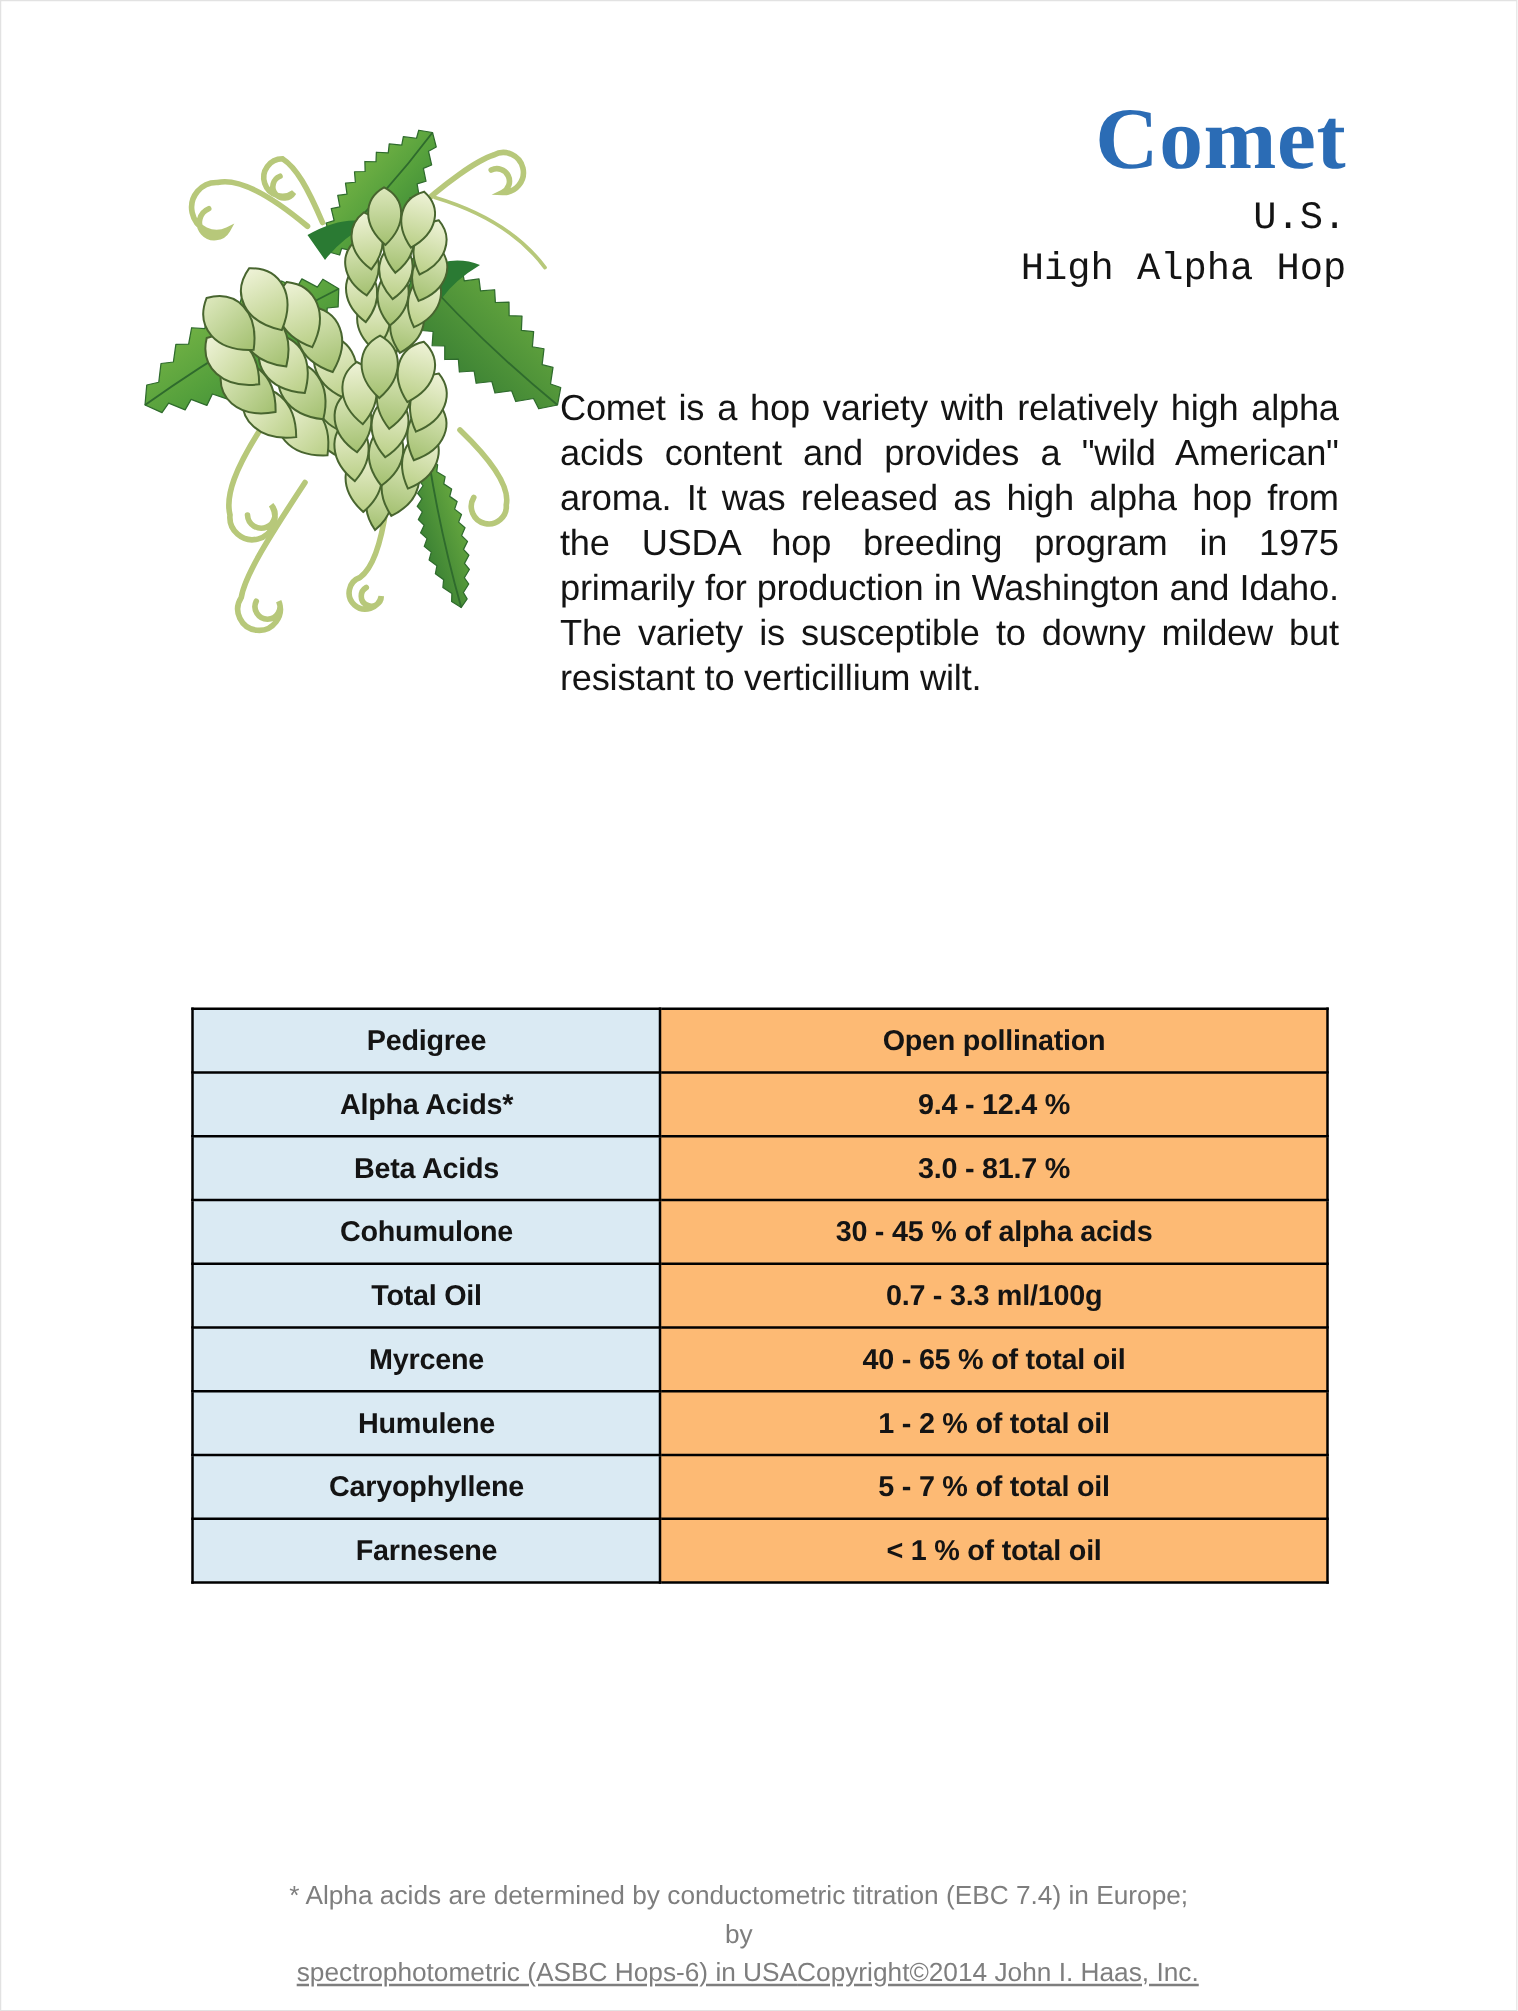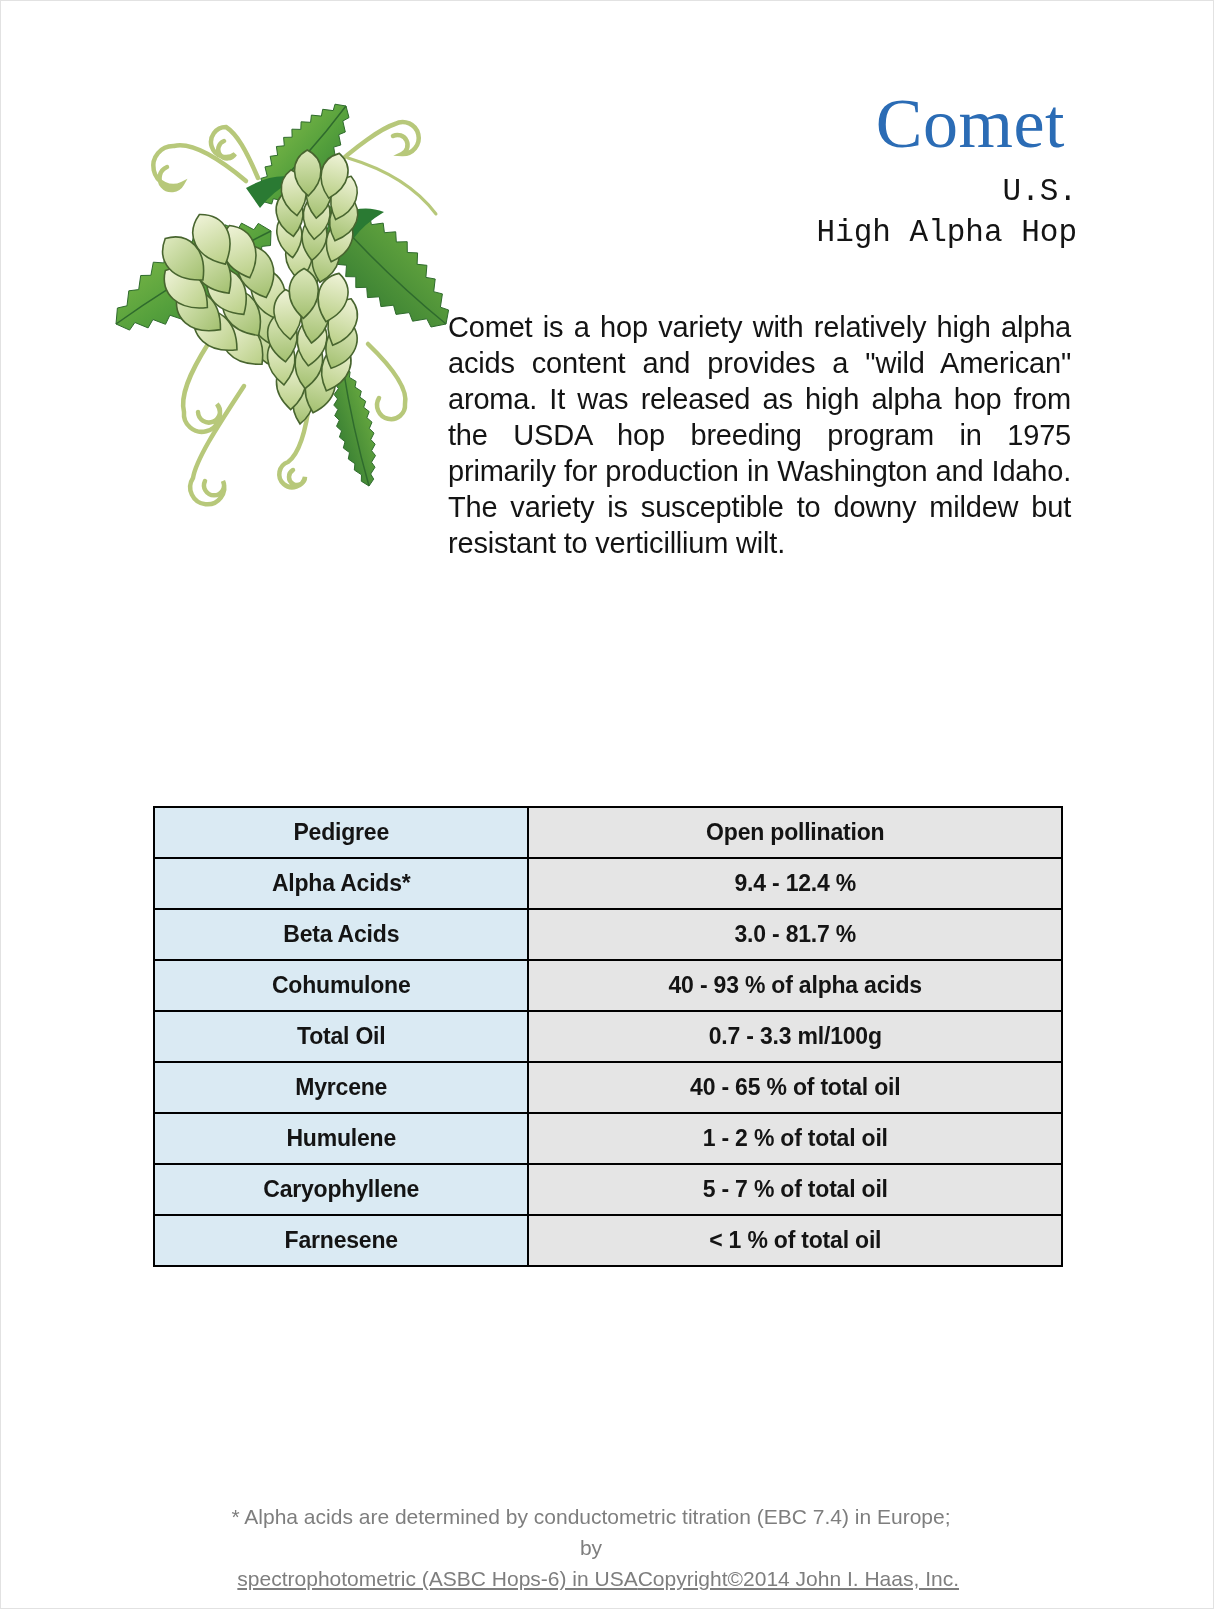--- a/index.html
+++ b/index.html
@@ -14,23 +14,23 @@
     font-family:"Liberation Sans", sans-serif;
     color:#141414;
   }
   .hop-art{
     position:absolute;left:95px;top:85px;width:355px;height:455px;
   }
   .title-block{
     position:absolute;top:76px;right:136px;text-align:right;
   }
   .doc-title{
-    margin:12px;
+    margin:0;
     font-family:"Liberation Serif", serif;
-    font-weight:normal;
+    font-weight:bold;
     font-size:70px;line-height:70px;
     letter-spacing:0.5px;
   }
   .subtitle{
     margin-top:7px;
     font-size:31px;line-height:41px;
     color:#141414;
     font-family:Liberation Mono, monospace;
   }
   .description{
@@ -46,21 +46,21 @@
   }
   table.specs td{
     border:2px solid #000;
     height:49px;
     text-align:center;vertical-align:middle;
     font-size:23px;font-weight:bold;
     letter-spacing:-0.2px;
     padding:0 6px;
   }
   table.specs td.label-cell{width:39.7%;background:var(--label-bg,#daeaf3);margin-left:48px;}
-  table.specs td.value-cell{background:#e5e5e5;}
+  table.specs td.value-cell{background:#fdba74;}
   .footer{
     position:absolute;left:222px;top:1500px;width:736px;
     font-size:21px;line-height:31px;
     color:var(--footer-gray,#7e7e7e);
   }
   .footer .line1{text-align:center;}
   .footer .line2{display:flex;justify-content:flex-end;text-decoration:underline;}
 </style>
 </head>
 <body>
@@ -181,21 +181,21 @@
         <tr>
           <td class="label-cell">Alpha Acids*</td>
           <td class="value-cell">9.4 - 12.4 %</td>
         </tr>
         <tr>
           <td class="label-cell">Beta Acids</td>
           <td class="value-cell">3.0 - 81.7 %</td>
         </tr>
         <tr>
           <td class="label-cell">Cohumulone</td>
-          <td class="value-cell">40 - 93 % of alpha acids</td>
+          <td class="value-cell">30 - 45 % of alpha acids</td>
         </tr>
         <tr>
           <td class="label-cell">Total Oil</td>
           <td class="value-cell">0.7 - 3.3 ml/100g</td>
         </tr>
         <tr>
           <td class="label-cell">Myrcene</td>
           <td class="value-cell">40 - 65 % of total oil</td>
         </tr>
         <tr>

